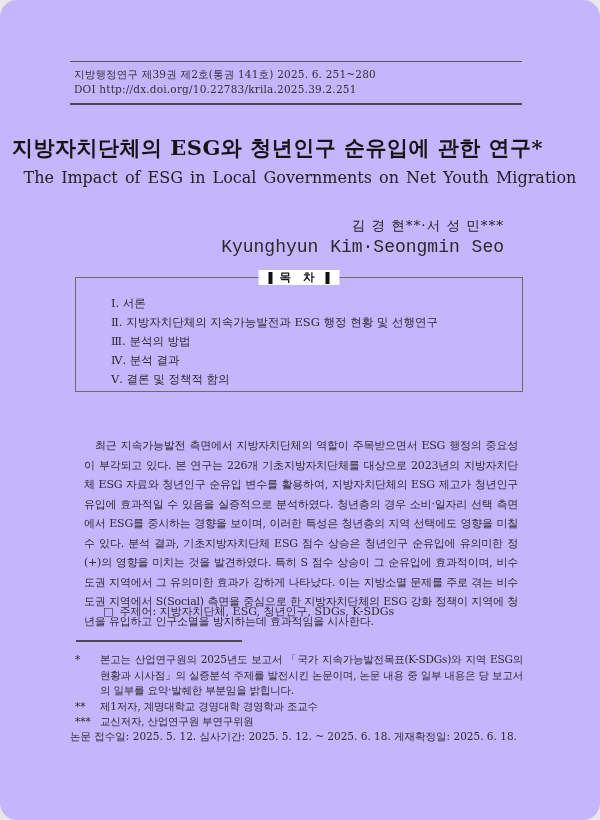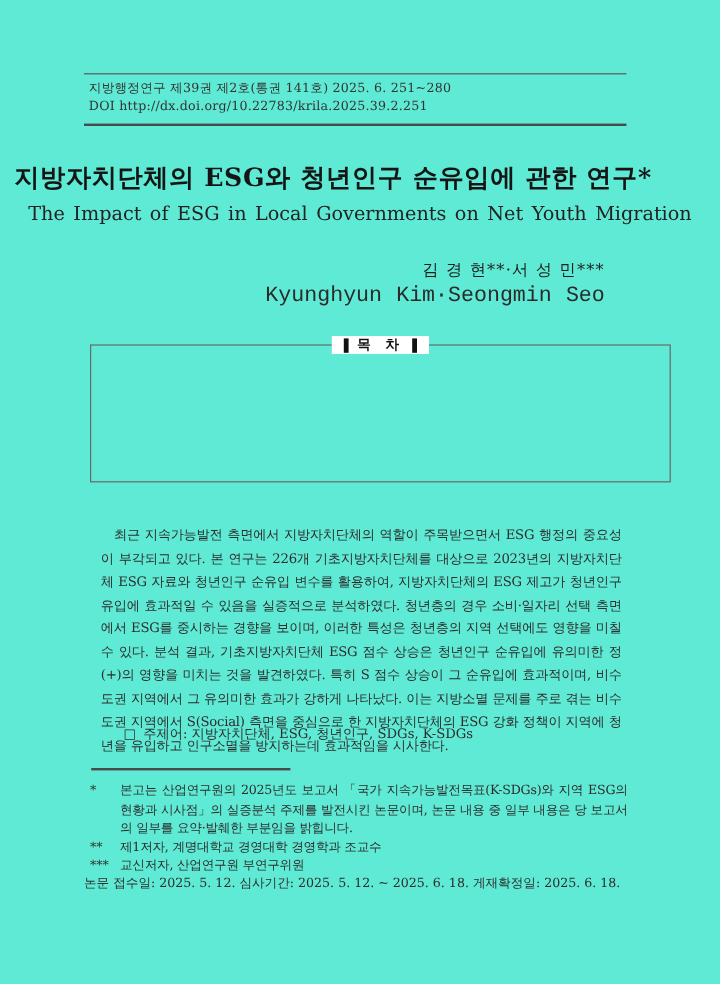--- a/index.html
+++ b/index.html
@@ -5,24 +5,25 @@
   html, body {
     margin: 0;
     padding: 0;
     background: #e8e8e8;
   }
   .page {
     position: relative;
     width: 600px;
     height: 820px;
     margin: 0 auto;
-    background: #5eead4;
+    background: #c4b5fd;
     font-family: "DejaVu Serif", "Liberation Serif", serif;
     color: #2b2b2b;
     overflow: hidden;
+    border-radius: 17px;
   }
 
   
   .journal-header {
     position: absolute;
     top: 61px;
     left: 70px;
     width: 452px;
     border-top: 1px solid #5a5a5a;
     border-bottom: 2px solid #4a4a4a;
@@ -79,23 +80,23 @@
     font-size: 18px;
     color: #2a2a2a;
     line-height: 22px;
     word-spacing: 1px;
     font-family: Liberation Mono, monospace;
   }
 
   
   .toc-box {
     position: absolute;
-    top: 287px;
+    top: 277px;
     left: 75px;
-    width: 484px;
+    width: 448px;
     height: 115px;
     border: 1px solid #6a6a6a;
     box-sizing: border-box;
   }
   .toc-legend {
     position: absolute;
     top: -8px;
     left: 50%;
     transform: translateX(-50%);
     background: #ffffff;
@@ -216,20 +217,27 @@
     <div class="a-ko">김 경 현**·서 성 민***</div>
     <div class="a-en">Kyunghyun Kim·Seongmin Seo</div>
   </div>
 
   <div class="toc-box">
     <div class="toc-legend">
       <span class="toc-bar"></span>
       <span class="toc-title">목 차</span>
       <span class="toc-bar"></span>
     </div>
+    <div class="toc-items">
+      <div class="toc-item">Ⅰ. 서론</div>
+      <div class="toc-item">Ⅱ. 지방자치단체의 지속가능발전과 ESG 행정 현황 및 선행연구</div>
+      <div class="toc-item">Ⅲ. 분석의 방법</div>
+      <div class="toc-item">Ⅳ. 분석 결과</div>
+      <div class="toc-item">Ⅴ. 결론 및 정책적 함의</div>
+    </div>
   </div>
 
   <div class="abstract">최근 지속가능발전 측면에서 지방자치단체의 역할이 주목받으면서 ESG 행정의 중요성이 부각되고 있다. 본 연구는 226개 기초지방자치단체를 대상으로 2023년의 지방자치단체 ESG 자료와 청년인구 순유입 변수를 활용하여, 지방자치단체의 ESG 제고가 청년인구 유입에 효과적일 수 있음을 실증적으로 분석하였다. 청년층의 경우 소비·일자리 선택 측면에서 ESG를 중시하는 경향을 보이며, 이러한 특성은 청년층의 지역 선택에도 영향을 미칠 수 있다. 분석 결과, 기초지방자치단체 ESG 점수 상승은 청년인구 순유입에 유의미한 정(+)의 영향을 미치는 것을 발견하였다. 특히 S 점수 상승이 그 순유입에 효과적이며, 비수도권 지역에서 그 유의미한 효과가 강하게 나타났다. 이는 지방소멸 문제를 주로 겪는 비수도권 지역에서 S(Social) 측면을 중심으로 한 지방자치단체의 ESG 강화 정책이 지역에 청년을 유입하고 인구소멸을 방지하는데 효과적임을 시사한다.</div>
 
   <div class="keywords">
     <span class="kw-marker">□</span><span>주제어: 지방자치단체, ESG, 청년인구, SDGs, K-SDGs</span>
   </div>
 
   <div class="fn-separator"></div>
   <div class="footnotes">

